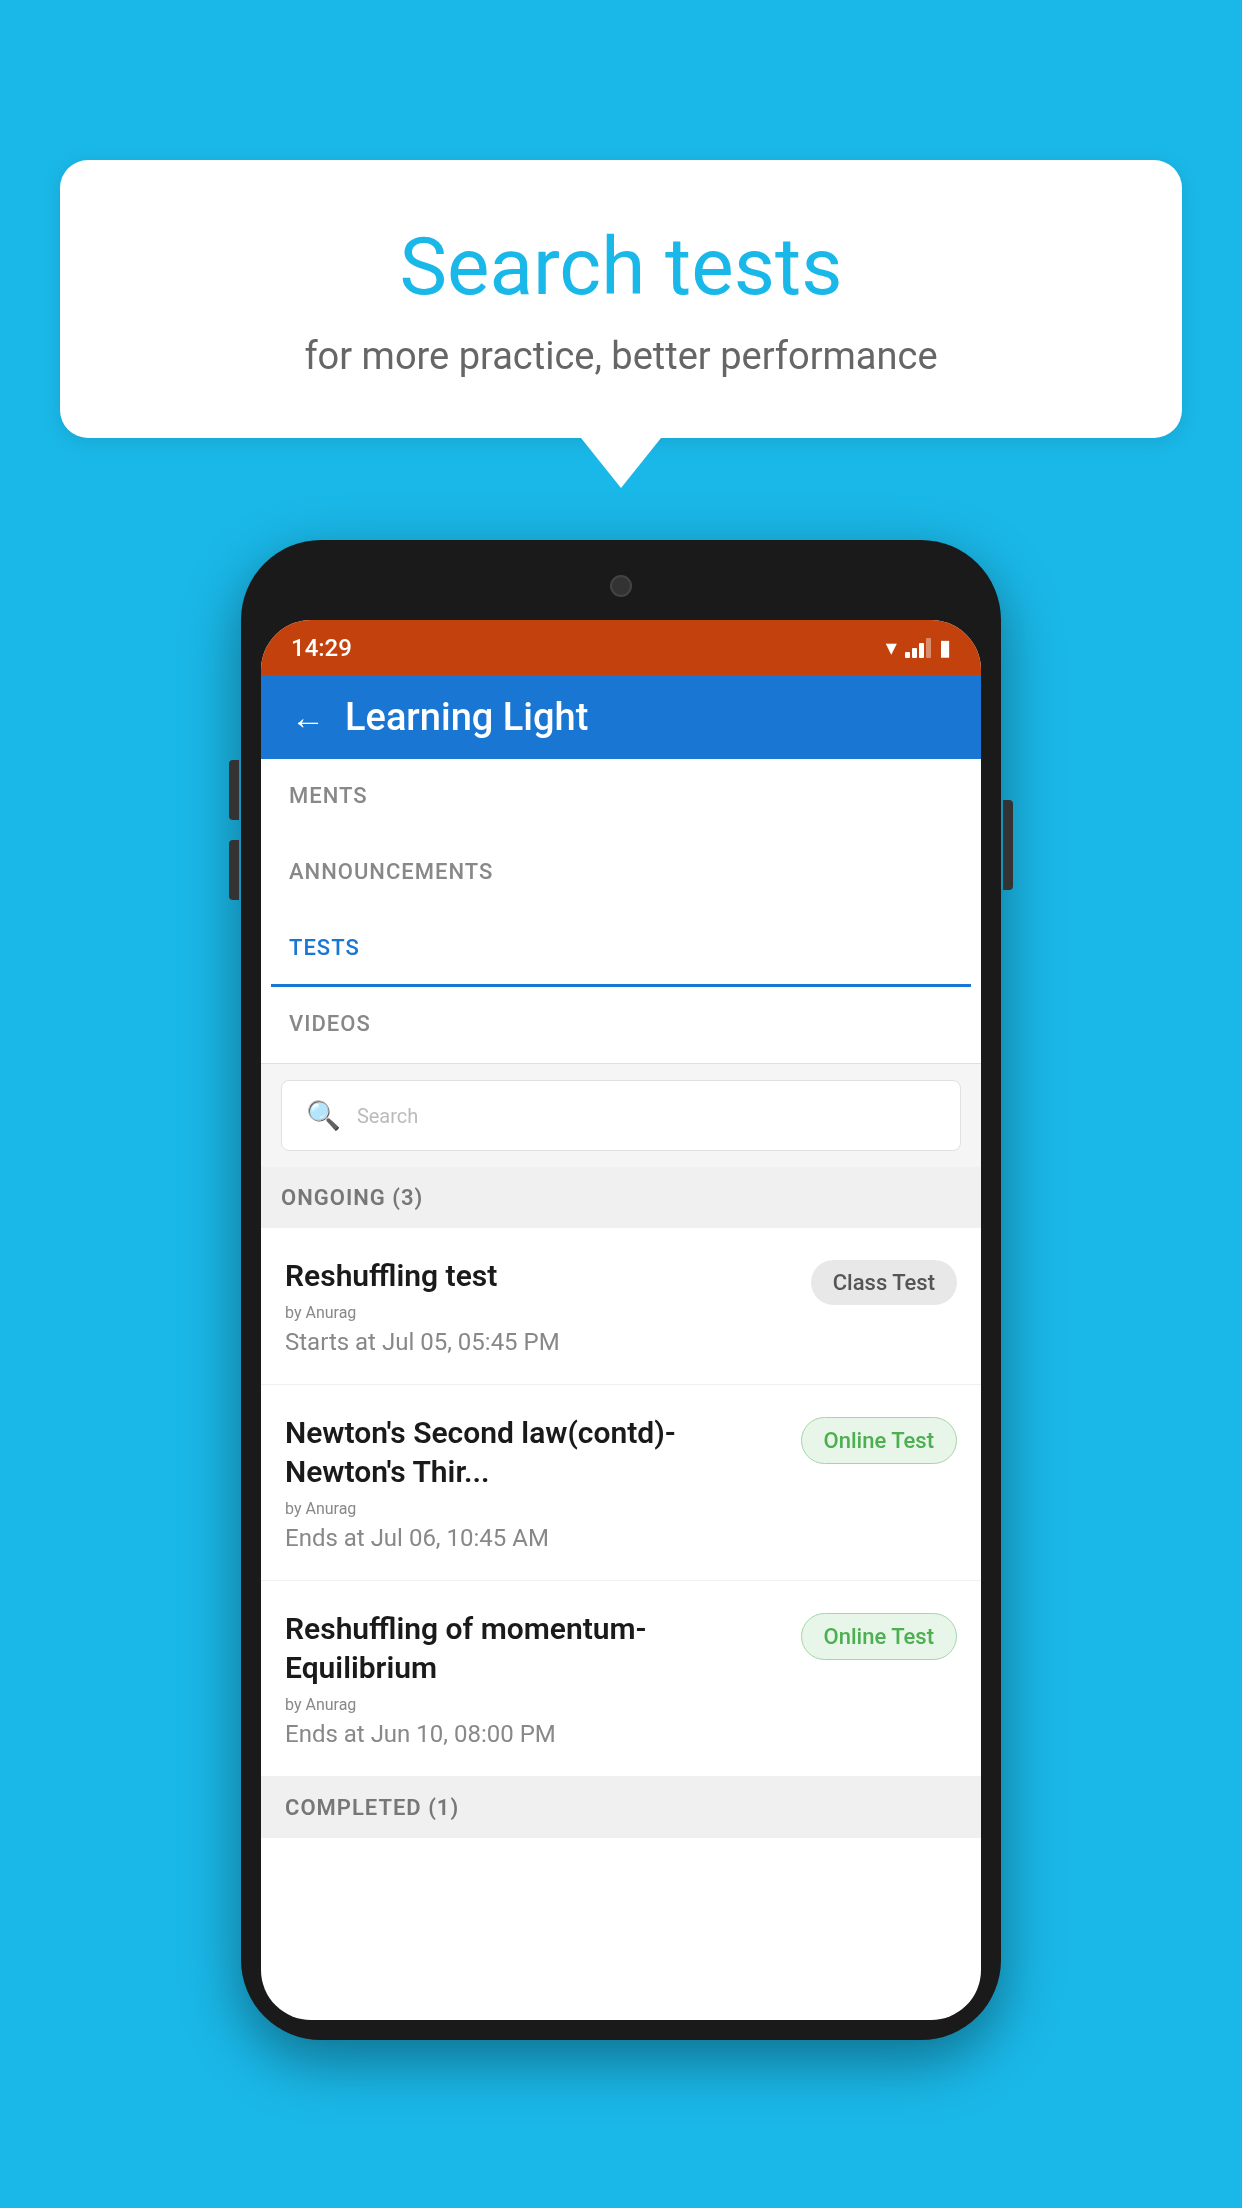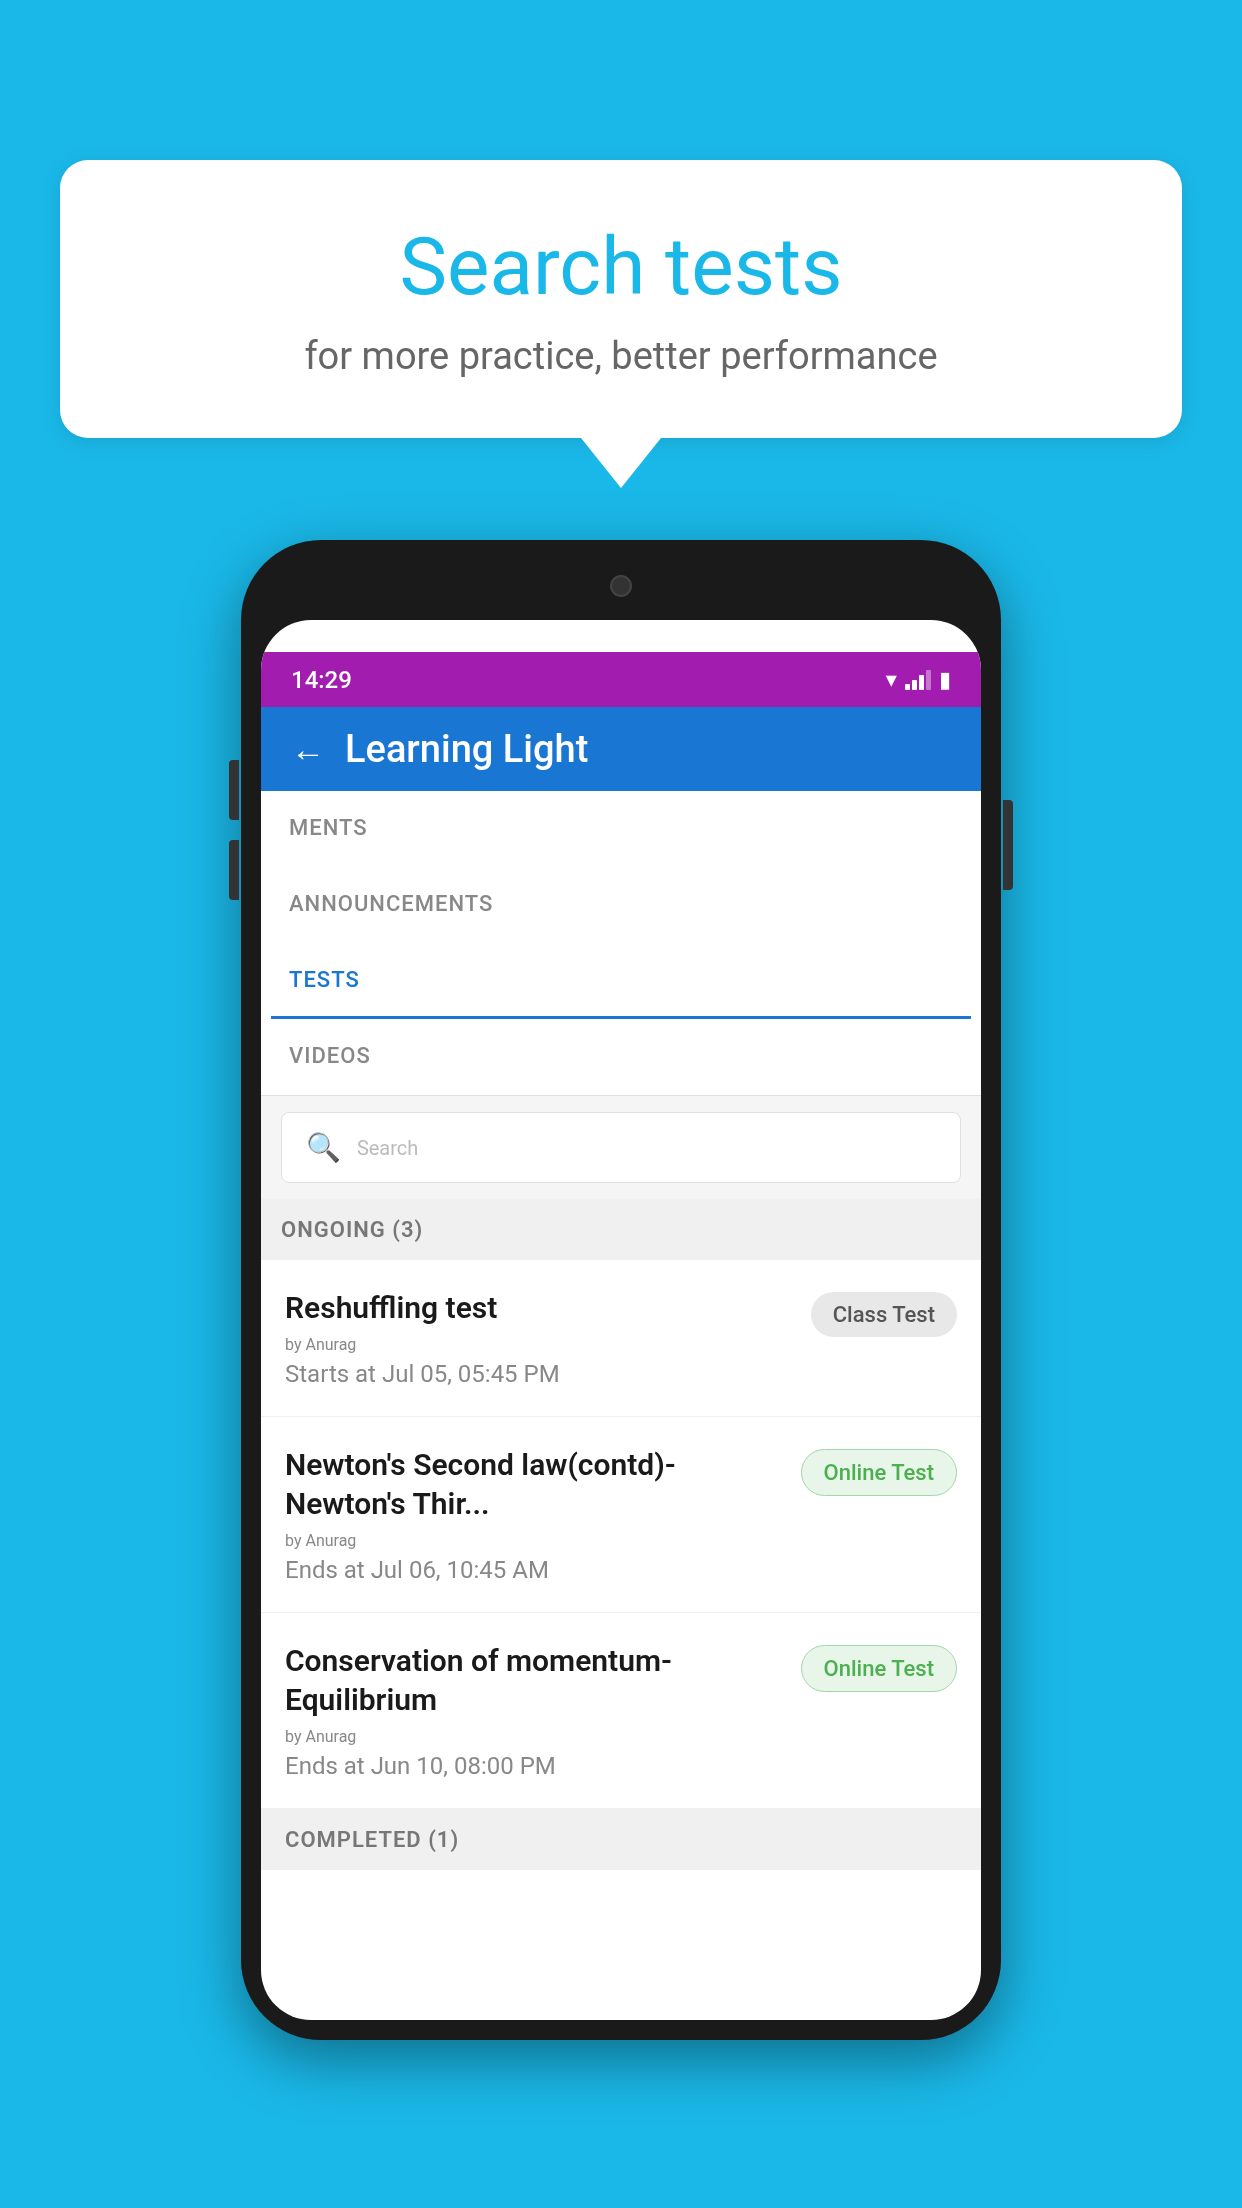--- a/index.html
+++ b/index.html
@@ -108,27 +108,26 @@
 
     .phone-screen {
       background: white;
       border-radius: 50px;
       overflow: hidden;
       min-height: 1400px;
     }
 
     
     .status-bar {
-      background: #a21caf;
+      background: #c2410c;
       padding: 14px 30px 14px 30px;
       display: flex;
       justify-content: space-between;
       align-items: center;
       height: 55px;
-      margin-top: 32px;
     }
 
     .status-time {
       color: white;
       font-size: 24px;
       font-weight: 500;
     }
 
     .status-icons {
       display: flex;
@@ -418,21 +417,21 @@
           <div class="test-info">
             <div class="test-name">Newton's Second law(contd)-Newton's Thir...</div>
             <div class="test-author">by Anurag</div>
             <div class="test-date">Ends at  Jul 06, 10:45 AM</div>
           </div>
           <div class="test-badge badge-online">Online Test</div>
         </div>
 
         <div class="test-item">
           <div class="test-info">
-            <div class="test-name">Conservation of momentum-Equilibrium</div>
+            <div class="test-name">Reshuffling of momentum-Equilibrium</div>
             <div class="test-author">by Anurag</div>
             <div class="test-date">Ends at  Jun 10, 08:00 PM</div>
           </div>
           <div class="test-badge badge-online">Online Test</div>
         </div>
 
       </div>
 
       <div class="completed-header">
         <span class="section-title">COMPLETED (1)</span>

